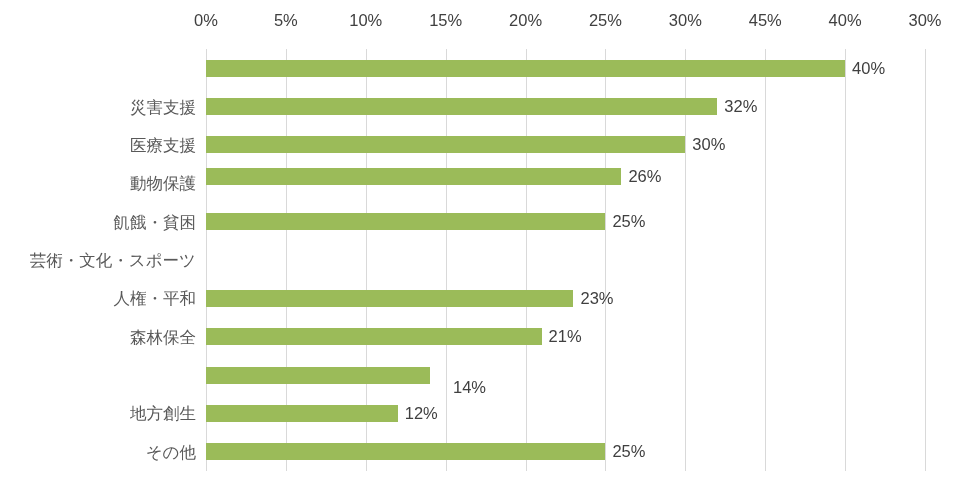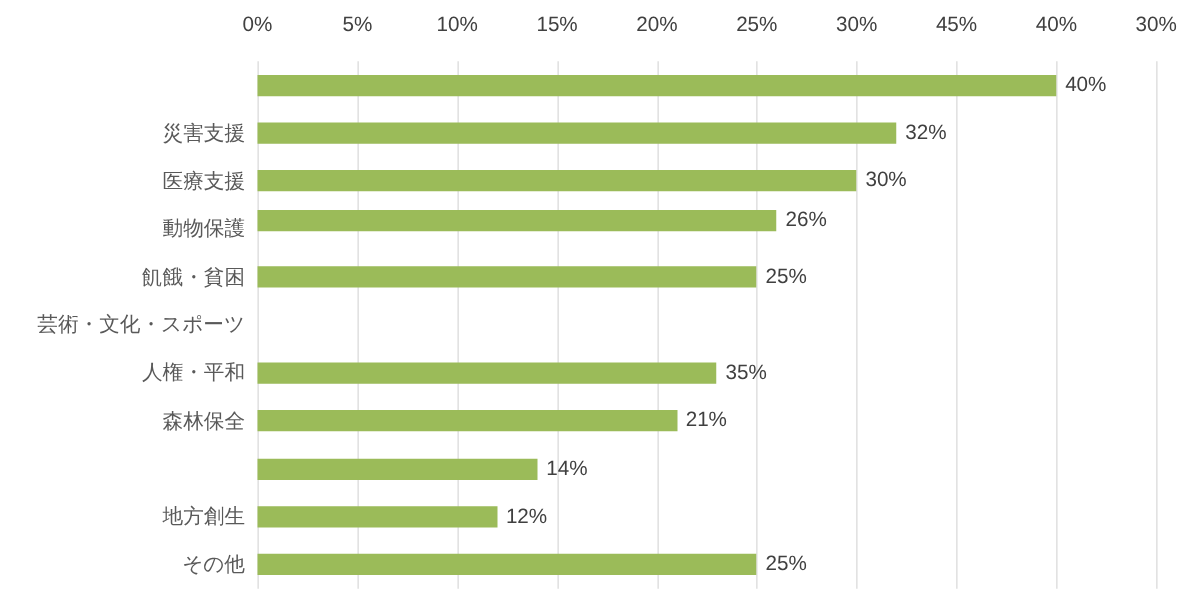--- a/index.html
+++ b/index.html
@@ -177,29 +177,29 @@
         <div class="bar-row" style="top: 119px; height: 17px;">
           <div class="bar" style="width: 415.422px; background: rgb(155, 187, 89);"></div>
           <span class="bar-value" style="left: 415.422px;">26%</span>
         </div>
         <div class="bar-row" style="top: 164.136px; height: 17px;">
           <div class="bar" style="width: 399.444px; background: rgb(155, 187, 89);"></div>
           <span class="bar-value" style="left: 399.444px;">25%</span>
         </div>
         <div class="bar-row" style="top: 240.864px; height: 17px;">
           <div class="bar" style="width: 367.489px; background: rgb(155, 187, 89);"></div>
-          <span class="bar-value" style="left: 367.489px;">35%</span>
+          <span class="bar-value" style="left: 367.489px;">23%</span>
         </div>
         <div class="bar-row" style="top: 279.227px; height: 17px;">
           <div class="bar" style="width: 335.533px; background: rgb(155, 187, 89);"></div>
           <span class="bar-value" style="left: 335.533px;">21%</span>
         </div>
         <div class="bar-row" style="top: 317.591px; height: 17px;">
           <div class="bar" style="width: 223.689px; background: rgb(155, 187, 89);"></div>
-          <span class="bar-value" style="left: 224px;">14%</span>
+          <span class="bar-value" style="left: 240px; margin-top: 12px;">14%</span>
         </div>
         <div class="bar-row" style="top: 355.955px; height: 17px;">
           <div class="bar" style="width: 191.733px; background: rgb(155, 187, 89);"></div>
           <span class="bar-value" style="left: 191.733px; text-align: right;">12%</span>
         </div>
         <div class="bar-row" style="top: 394.318px; height: 17px;">
           <div class="bar" style="width: 399.444px; background: rgb(155, 187, 89);"></div>
           <span class="bar-value" style="left: 399.444px;">25%</span>
         </div>
       </div>

